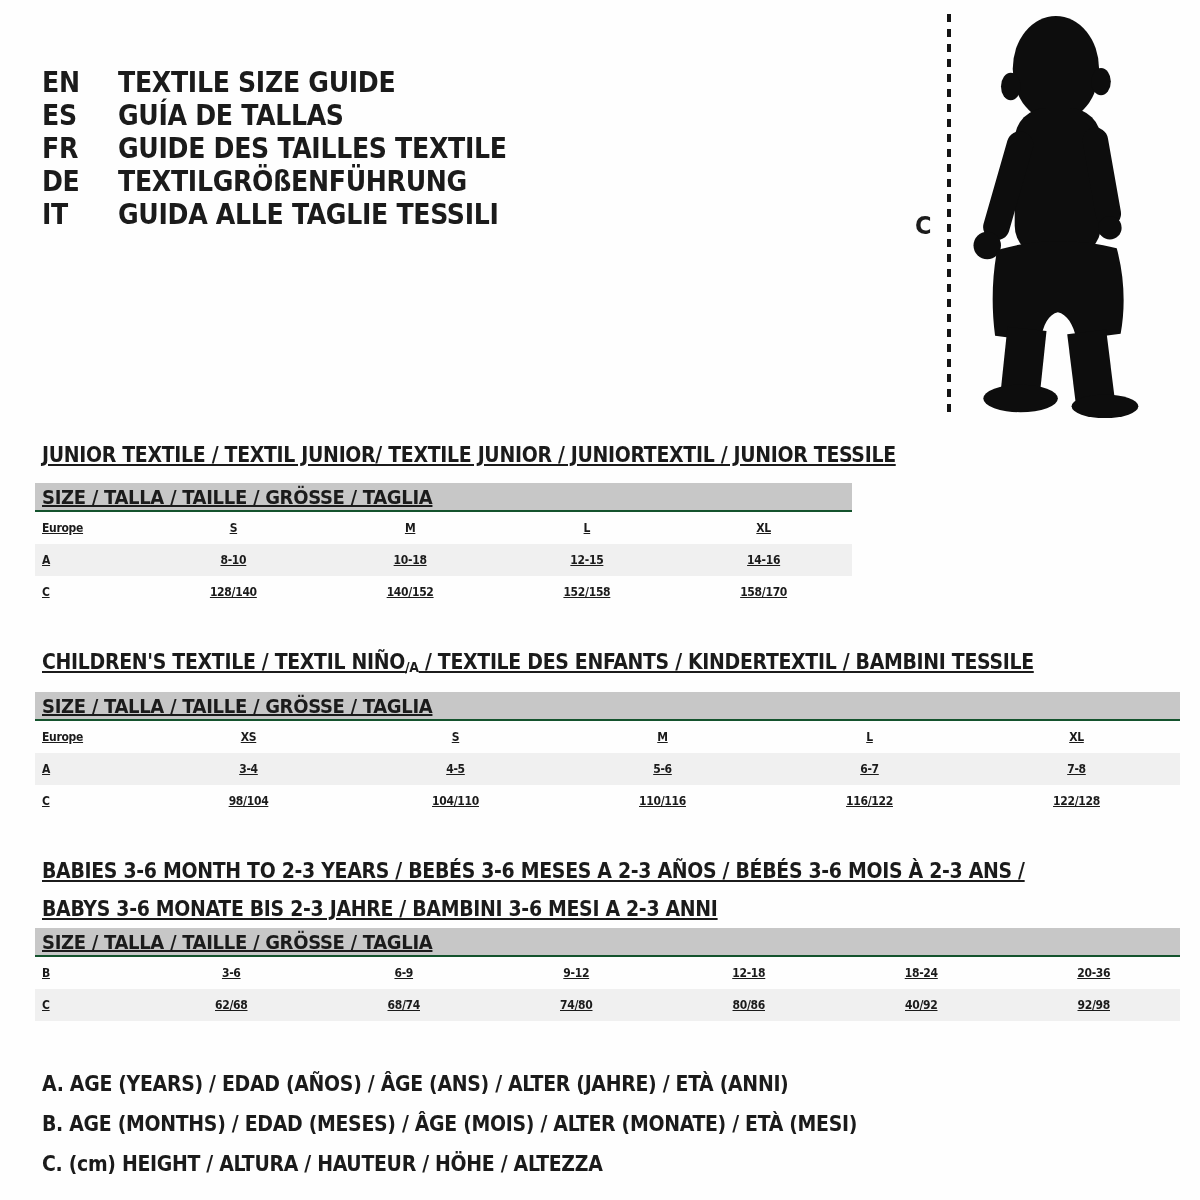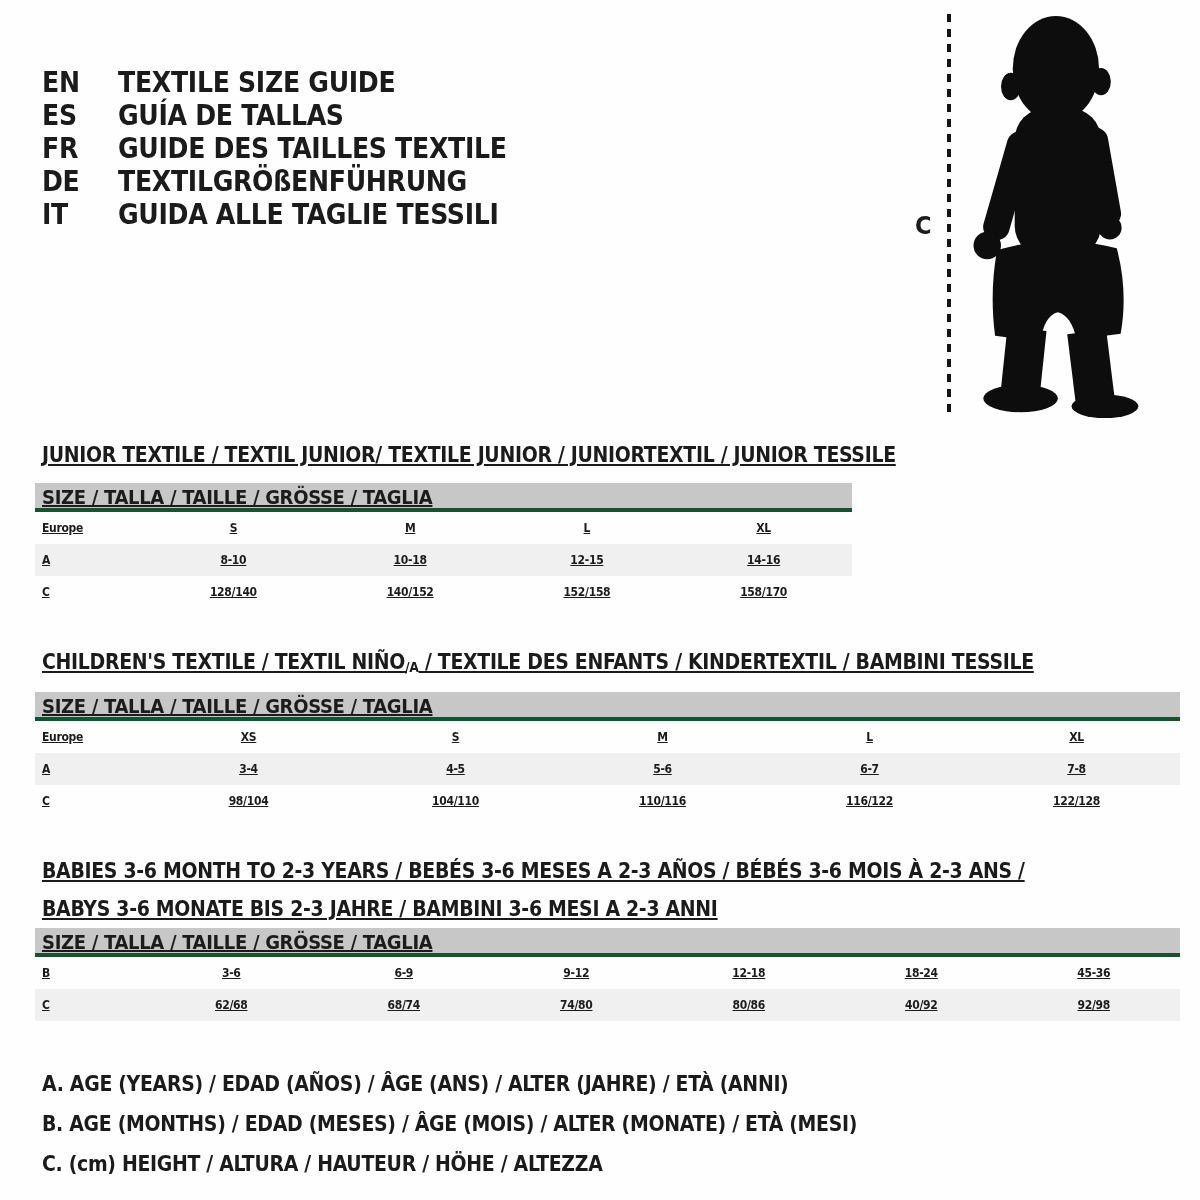--- a/index.html
+++ b/index.html
@@ -33,21 +33,21 @@
   .sec-junior{top:436px;width:817px;}
   .sec-children{top:643px;width:1145px;}
   .sec-babies{top:852px;width:1145px;}
   .section-title{margin-left:7px;font-size:21px;line-height:38px;white-space:nowrap;}
   .section-title sub{font-size:14px;vertical-align:baseline;position:relative;top:3px;}
   .grid-wrap{margin-top:9px;}
   .sec-babies .grid-wrap{margin-top:0;}
   .thead{
     height:29px;line-height:29px;background:var(--bar,#c7c7c7);
     padding-left:7px;font-size:20px;white-space:nowrap;
-    border-bottom:4px solid #14532d;box-sizing:border-box;
+    border-bottom:2px solid #14532d;box-sizing:border-box;
   }
   .trow{display:grid;height:32px;align-items:center;font-size:12px;}
   .trow.shaded{background:var(--shade,#f0f0f0);}
   .trow .rlabel{padding-left:7px;}
   .trow .cell{text-align:center;white-space:nowrap;}
 
   
   .legend{position:absolute;left:42px;top:1064px;font-size:21px;line-height:40px;}
   .legend .legend-line{white-space:nowrap;}
 </style>
@@ -171,21 +171,21 @@
         <div class="section-title">BABYS 3-6 MONATE BIS 2-3 JAHRE / BAMBINI 3-6 MESI A 2-3 ANNI</div>
         <div class="grid-wrap">
           <div class="thead">SIZE / TALLA / TAILLE / GRÖSSE / TAGLIA</div>
           <div class="trow" style="grid-template-columns: 110px repeat(6, 1fr);">
             <div class="rlabel">B</div>
             <div class="cell">3-6</div>
             <div class="cell">6-9</div>
             <div class="cell">9-12</div>
             <div class="cell">12-18</div>
             <div class="cell">18-24</div>
-            <div class="cell">45-36</div>
+            <div class="cell">20-36</div>
           </div>
           <div class="trow shaded" style="grid-template-columns: 110px repeat(6, 1fr);">
             <div class="rlabel">C</div>
             <div class="cell">62/68</div>
             <div class="cell">68/74</div>
             <div class="cell">74/80</div>
             <div class="cell">80/86</div>
             <div class="cell">40/92</div>
             <div class="cell">92/98</div>
           </div>

